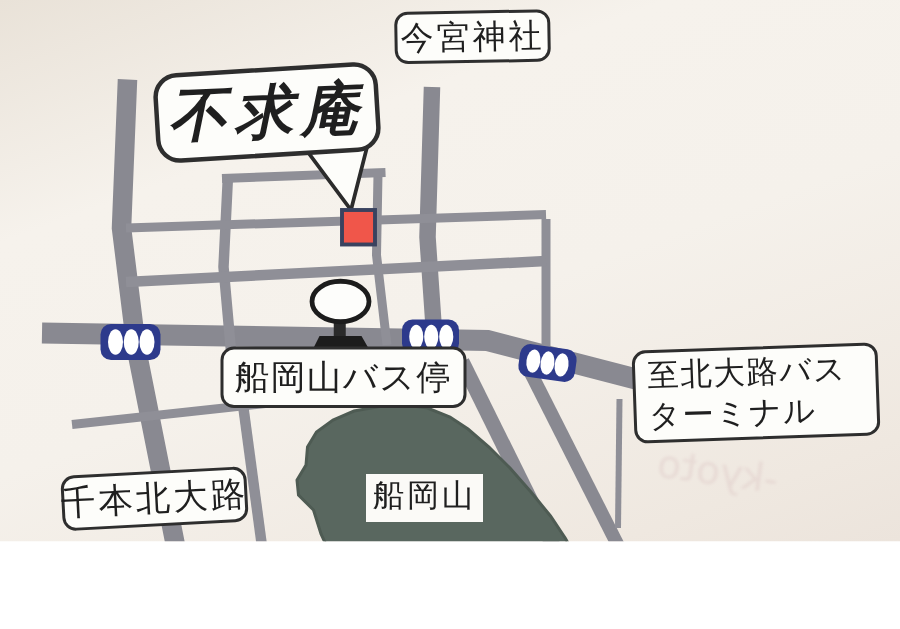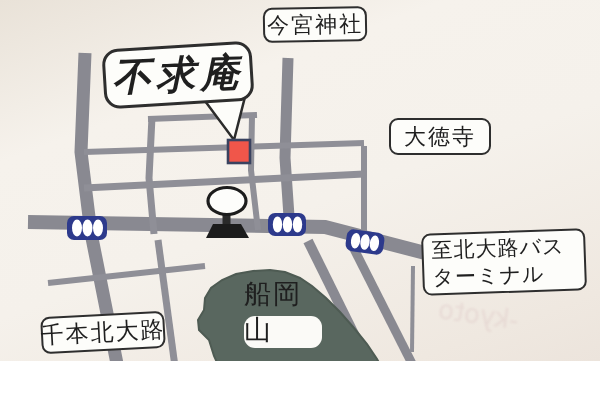--- a/index.html
+++ b/index.html
@@ -35,22 +35,22 @@
     transform:rotate(1deg);
   }
   #imamiya-box .txt,#daitokuji-box .txt{font-size:22px;}
   #busstop-box .txt{font-size:23px;letter-spacing:1px;}
   #terminal-box{flex-direction:column;align-items:flex-start;padding:2px 8px;}
   #terminal-box .txt{font-size:21px;line-height:27px;letter-spacing:1px;}
   #senbon-box .txt{font-size:23px;}
   #hill-label{
     position:absolute;
     background:#fbfaf7;
-    display:flex;align-items:flex-end;justify-content:center;
-    font-size:27px;letter-spacing:2px;border-radius:11px;
+    display:flex;align-items:flex-start;justify-content:center;
+    font-size:21px;letter-spacing:2px;
   }
   #terminal-box{transform:rotate(-2deg);}
   #senbon-box{transform:rotate(-3deg);}
   #imamiya-box{transform:rotate(-1deg);}
   .ghost{
     position:absolute;
     font-family:"DejaVu Sans","Liberation Sans",sans-serif;
     color:#a05a6a;
     opacity:0.10;
     font-size:26px;
@@ -119,24 +119,24 @@
   <span class="ghost" style="left:438px;top:300px;">-kyoto</span>
 
   <div class="label-box" id="imamiya-box" style="left:263px;top:7px;width:104px;height:35px;">
     <span class="txt">今宮神社</span>
   </div>
 
   <div class="label-box" id="fukyuan-bubble" style="left:103px;top:45px;width:150px;height:60px;">
     <span class="txt">不求庵</span>
   </div>
 
-  <div class="label-box" id="daitokuji-box" style="left:389px;top:118px;width:102px;height:37px;">
-    <span class="txt">大徳寺</span>
+
+  <div class="label-box" id="busstop-box" style="left:147px;top:231px;width:164px;height:41px;">
+    <span class="txt">船岡山バス停</span>
   </div>
-
 
   <div class="label-box" id="terminal-box" style="left:422px;top:231px;width:164px;height:62px;">
     <span class="txt">至北大路バス</span>
     <span class="txt">ターミナル</span>
   </div>
 
   <div class="label-box" id="senbon-box" style="left:41px;top:314px;width:124px;height:37px;">
     <span class="txt">千本北大路</span>
   </div>
 

